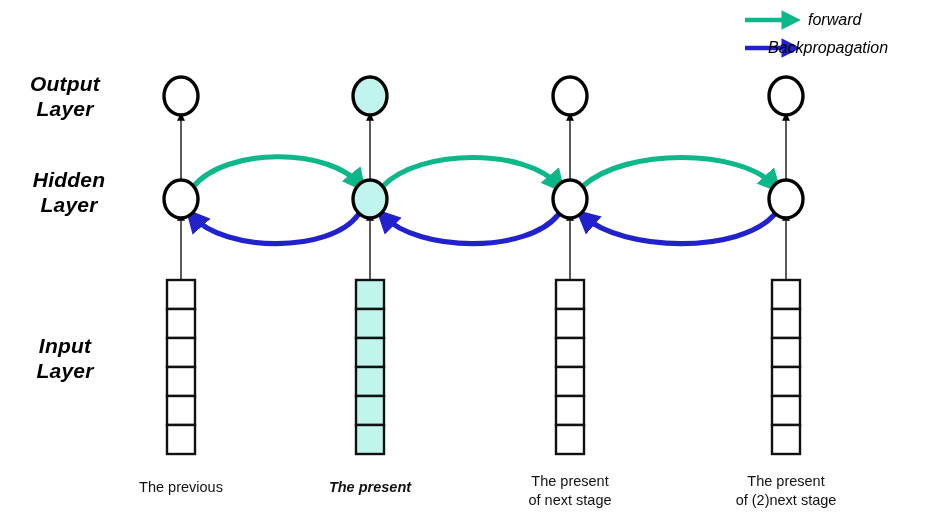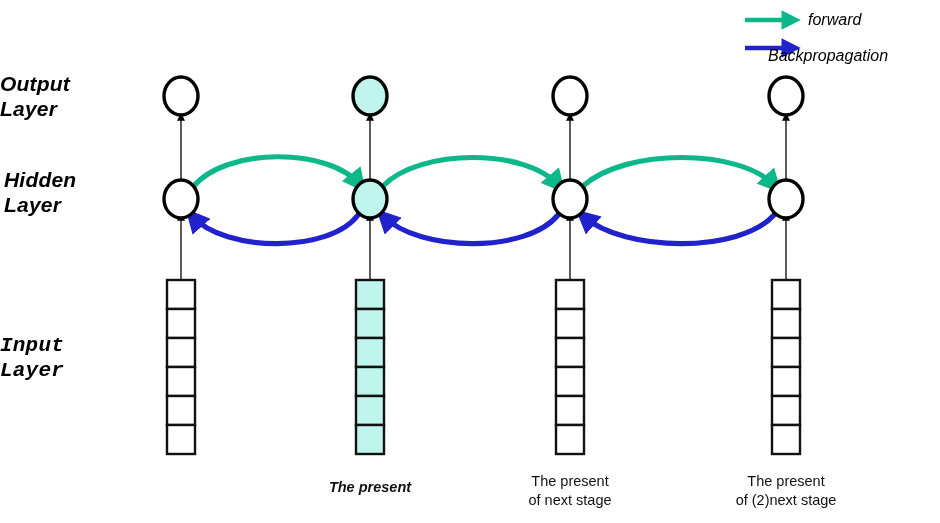--- a/index.html
+++ b/index.html
@@ -25,28 +25,28 @@
     left: 0; top: 0;
     width: 940px;
     height: 523px;
   }
   .layer-label {
     position: absolute;
     font-weight: bold;
     font-style: italic;
     font-size: 21px;
     color: #000000;
-    text-align: left;
+    text-align: center;
     line-height: 1.18;
     white-space: pre-line;
     letter-spacing: 0.2px;
   }
   #label-output { left: 0px;  top: 72px;  width: 130px; }
   #label-hidden { left: 4px;  top: 168px; width: 130px; }
-  #label-input  { left: 0px;  top: 334px; width: 130px; font-family: Liberation Mono, monospace; }
+  #label-input  { left: 0px;  top: 334px; width: 130px; }
 
   .col-caption {
     position: absolute;
     font-size: 14.5px;
     color: #111111;
     line-height: 1.33;
     white-space: pre-line;
     text-align: center;
     width: 170px;
   }
@@ -55,21 +55,21 @@
     font-style: italic;
   }
   .legend-text {
     position: absolute;
     font-style: italic;
     font-size: 16px;
     color: #000000;
     white-space: nowrap;
   }
   #legend-forward-label { left: 808px; top: 11px; }
-  #legend-backprop-label { left: 768px; top: 39px; margin-top: 8px; }
+  #legend-backprop-label { left: 768px; top: 39px; }
 </style>
 </head>
 <body>
 
 <div id="diagram-root">
 
   <svg class="layer-svg" viewBox="0 0 940 523">
     <defs>
       <marker id="arrow-black" viewBox="0 0 10 10" refX="8.5" refY="5" markerWidth="5" markerHeight="5" orient="auto-start-reverse">
         <path d="M 0 0 L 10 5 L 0 10 z" fill="#000000"></path>
@@ -170,19 +170,20 @@
   <div class="layer-label" id="label-output">Output
 Layer</div>
   <div class="layer-label" id="label-hidden">Hidden
 Layer</div>
   <div class="layer-label" id="label-input">Input
 Layer</div>
 
   <div class="legend-text" id="legend-forward-label">forward</div>
   <div class="legend-text" id="legend-backprop-label">Backpropagation</div>
 
+  <div class="col-caption" style="left:96px; top:478px;">The previous</div>
   <div class="col-caption emph" style="left:285px; top:478px;">The present</div>
   <div class="col-caption" style="left:485px; top:472px;">The present
 of next stage</div>
   <div class="col-caption" style="left:701px; top:472px;">The present
 of (2)next stage</div>
 
 </div>
 
 </body></html>

